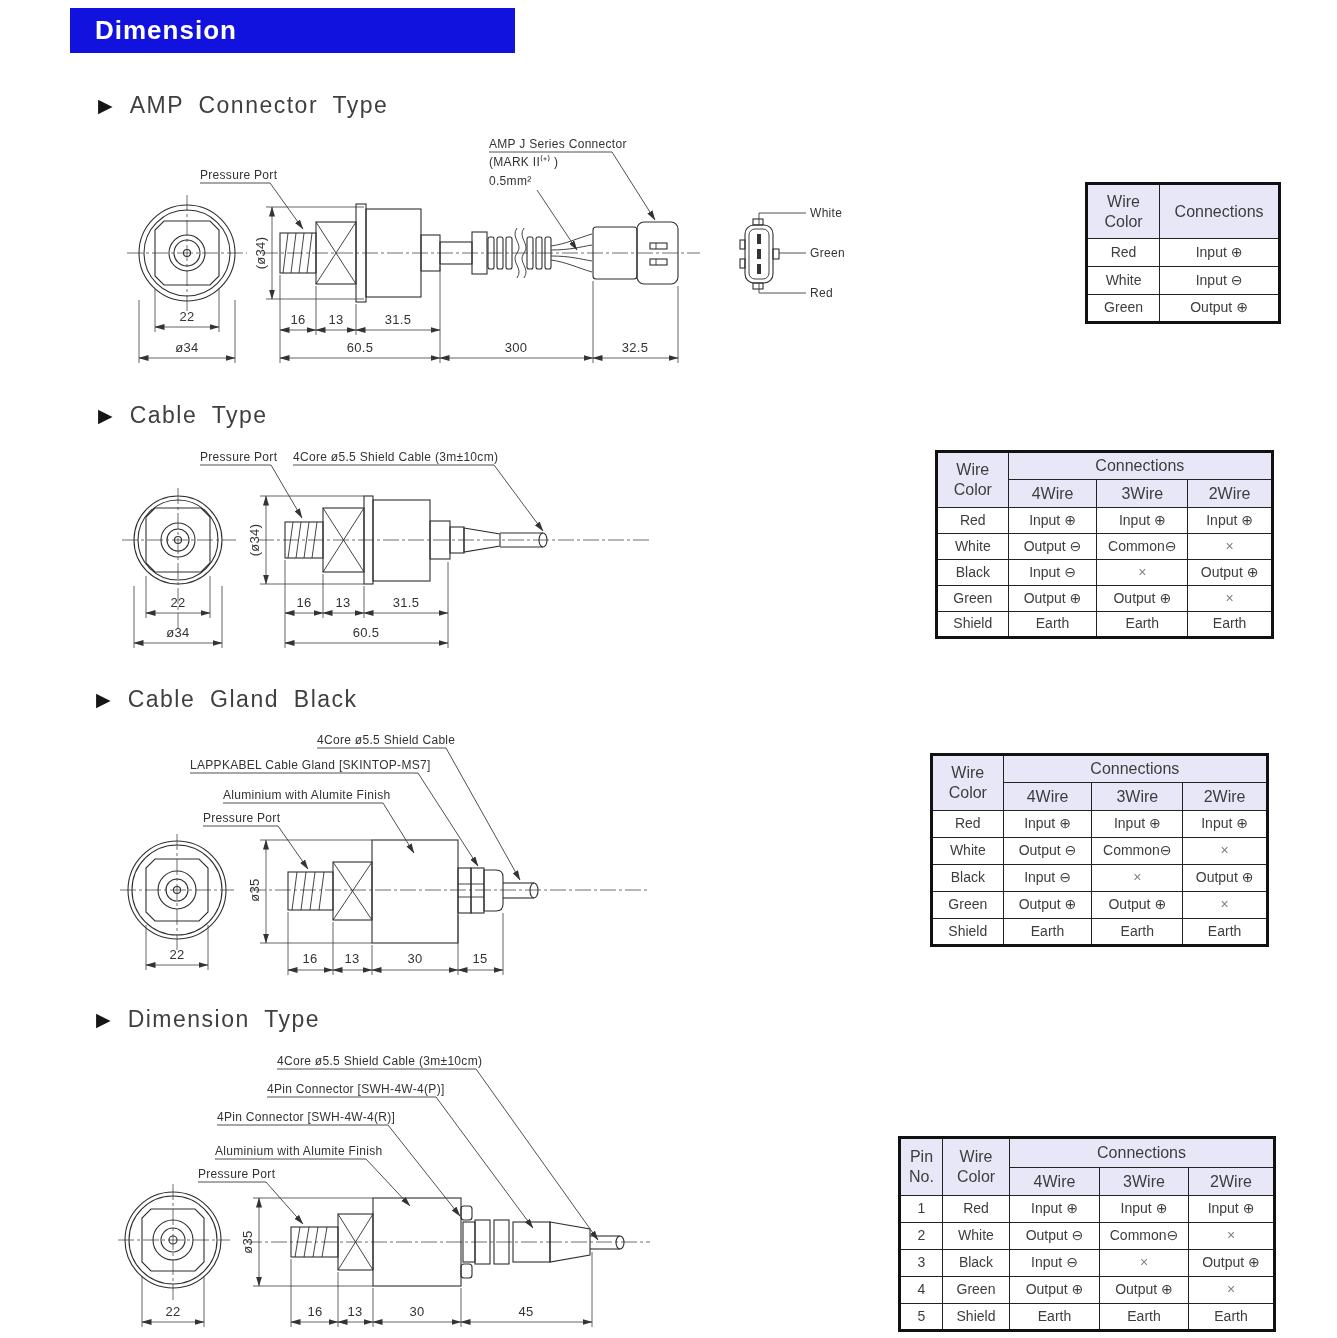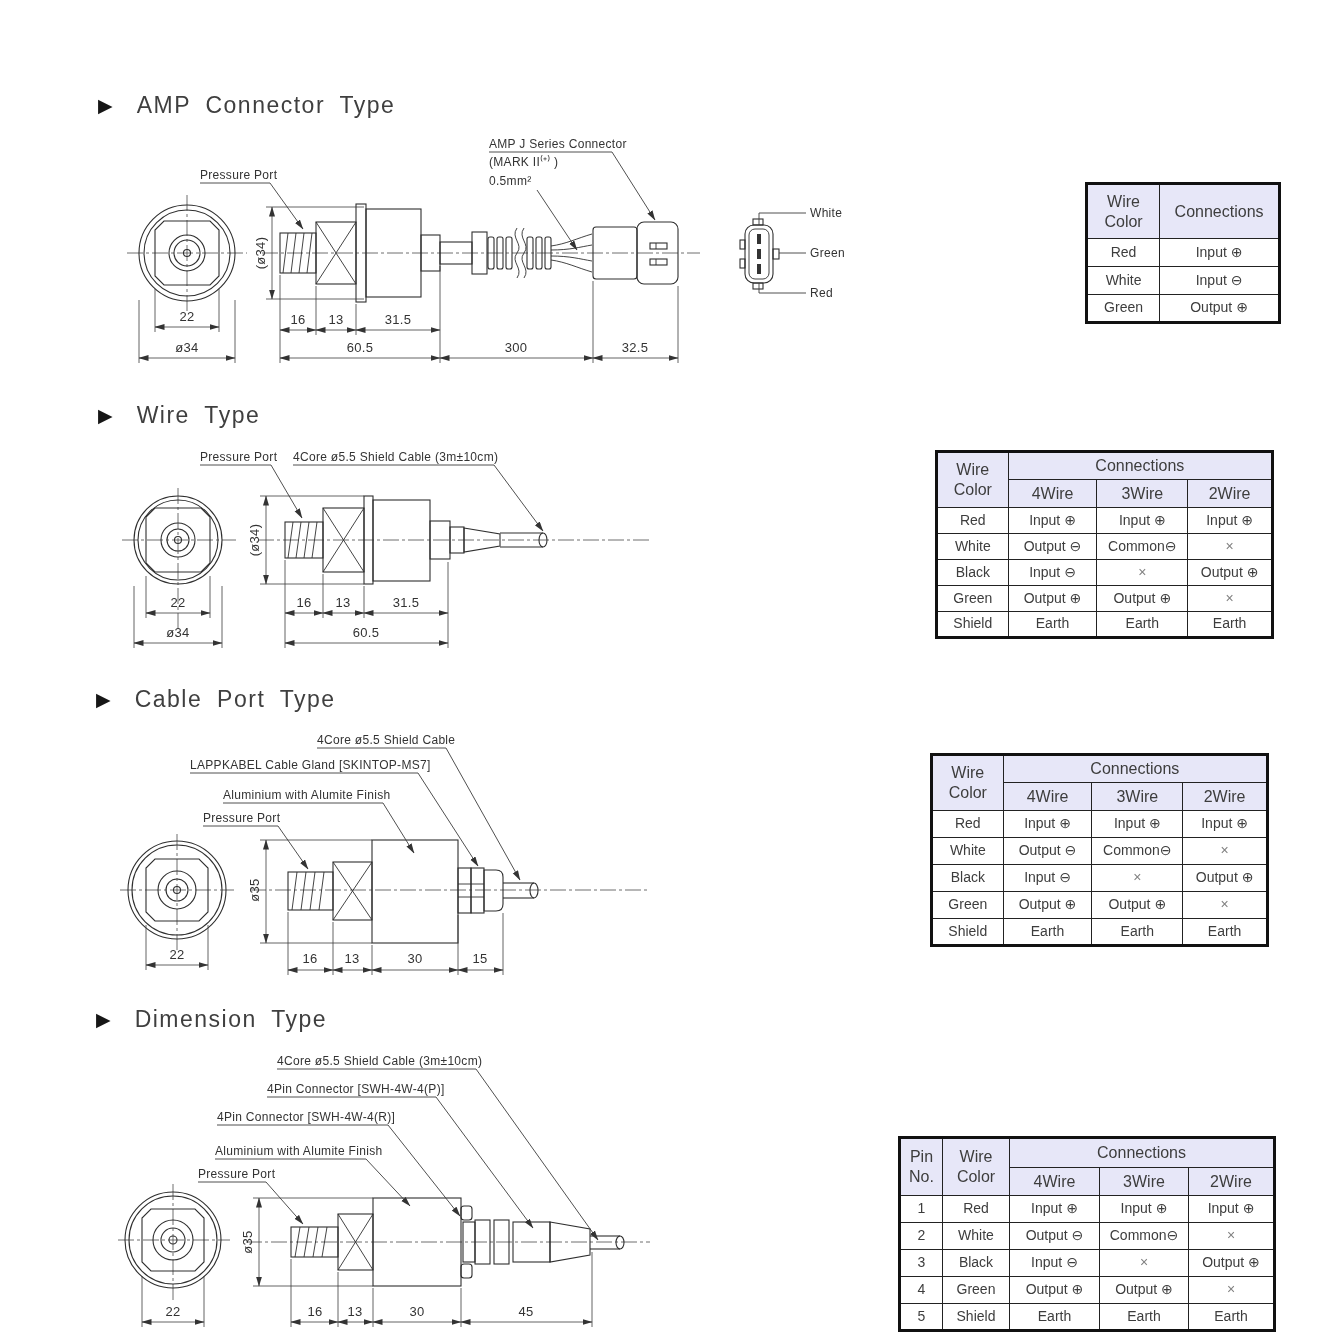--- a/index.html
+++ b/index.html
@@ -3,21 +3,21 @@
 <meta charset="utf-8">
 <style>
   html,body{margin:0;padding:0;background:#ffffff;}
   .page{position:relative;width:1337px;height:1338px;background:#fff;overflow:hidden;
         font-family:"Liberation Sans",sans-serif;}
   .banner{position:absolute;left:70px;top:8px;width:445px;height:45px;background:#1212de;
           color:#ffffff;font-size:26px;font-weight:bold;line-height:45px;padding-left:25px;
           box-sizing:border-box;letter-spacing:1px;}
   .sect-h{position:absolute;display:flex;align-items:center;color:#3f3f3f;}
   .sect-h .tri{font-size:19px;color:#161616;line-height:1;}
-  .sect-h .ht{font-size:23px;margin-left:24px;letter-spacing:1.5px;word-spacing:7px;}
+  .sect-h .ht{font-size:23px;margin-left:17px;letter-spacing:1.5px;word-spacing:7px;}
   svg{position:absolute;overflow:visible;}
   svg .ol{fill:none;stroke:#2f2f2f;stroke-width:1.1;}
   svg .thin{fill:none;stroke:#2f2f2f;stroke-width:0.9;}
   svg .cl{fill:none;stroke:#4a4a4a;stroke-width:0.8;stroke-dasharray:16 3 3 3;}
   svg .dl{fill:none;stroke:#3c3c3c;stroke-width:0.8;}
   svg .ld{fill:none;stroke:#3c3c3c;stroke-width:0.9;}
   svg text{fill:#333;font-family:"Liberation Sans",sans-serif;font-size:12px;letter-spacing:0.3px;}
   svg text.dim{font-size:13px;text-anchor:middle;}
   svg .solid{fill:#333;stroke:none;}
   
@@ -42,20 +42,21 @@
       <marker id="aS" markerWidth="10" markerHeight="7" refX="9.5" refY="3" orient="auto-start-reverse" markerUnits="userSpaceOnUse">
         <path d="M0,0 L10,3 L0,6 Z" fill="#333"></path>
       </marker>
       <pattern id="kn" patternUnits="userSpaceOnUse" width="3" height="4">
         <rect width="3" height="4" fill="#fff"></rect>
         <line x1="1.5" y1="0" x2="1.5" y2="4" stroke="#555" stroke-width="1"></line>
       </pattern>
     </defs>
   </svg>
 
+  <div class="banner">Dimension</div>
 
   <div class="sect-h" style="left:98px;top:92px;">
     <span class="tri">▶</span>
     <span class="ht">AMP Connector Type</span>
   </div>
 
   <svg style="left:110px;top:130px;" width="760" height="250" viewBox="110 130 760 250">
 
     <g>
       <line class="cl" x1="127" y1="253" x2="247" y2="253"></line>
@@ -189,21 +190,21 @@
         </tr>
       <tr style="height:28px">
         <td>Green</td>
         <td>Output ⊕</td>
         </tr>
     </tbody>
   </table>
 
   <div class="sect-h" style="left:98px;top:402px;">
     <span class="tri">▶</span>
-    <span class="ht">Wire Type</span>
+    <span class="ht">Cable Type</span>
   </div>
 
   <svg style="left:105px;top:440px;" width="560" height="215" viewBox="105 440 560 215">
     <g>
       <line class="cl" x1="122" y1="540" x2="236" y2="540"></line>
       <line class="cl" x1="178" y1="488" x2="178" y2="628"></line>
       <circle class="ol" cx="178" cy="540" r="44"></circle>
       <circle class="ol" cx="178" cy="540" r="40"></circle>
       <path class="ol" d="M155 508 H201 L210 517 V563 L201 572 H155 L146 563 V517 Z"></path>
       <circle class="ol" cx="178" cy="540" r="17"></circle>
@@ -307,21 +308,21 @@
         <td>Shield</td>
         <td>Earth</td>
         <td>Earth</td>
         <td>Earth</td>
         </tr>
     </tbody>
   </table>
 
   <div class="sect-h" style="left:96px;top:686px;">
     <span class="tri">▶</span>
-    <span class="ht">Cable Port Type</span>
+    <span class="ht">Cable Gland Black</span>
   </div>
 
   <svg style="left:95px;top:725px;" width="560" height="255" viewBox="95 725 560 255">
     <g>
       <line class="cl" x1="120" y1="890" x2="234" y2="890"></line>
       <line class="cl" x1="177" y1="834" x2="177" y2="952"></line>
       <circle class="ol" cx="177" cy="890" r="49"></circle>
       <circle class="ol" cx="177" cy="890" r="45"></circle>
       <path class="ol" d="M155 859 H199 L208 868 V912 L199 921 H155 L146 912 V868 Z"></path>
       <circle class="ol" cx="177" cy="890" r="19"></circle>

